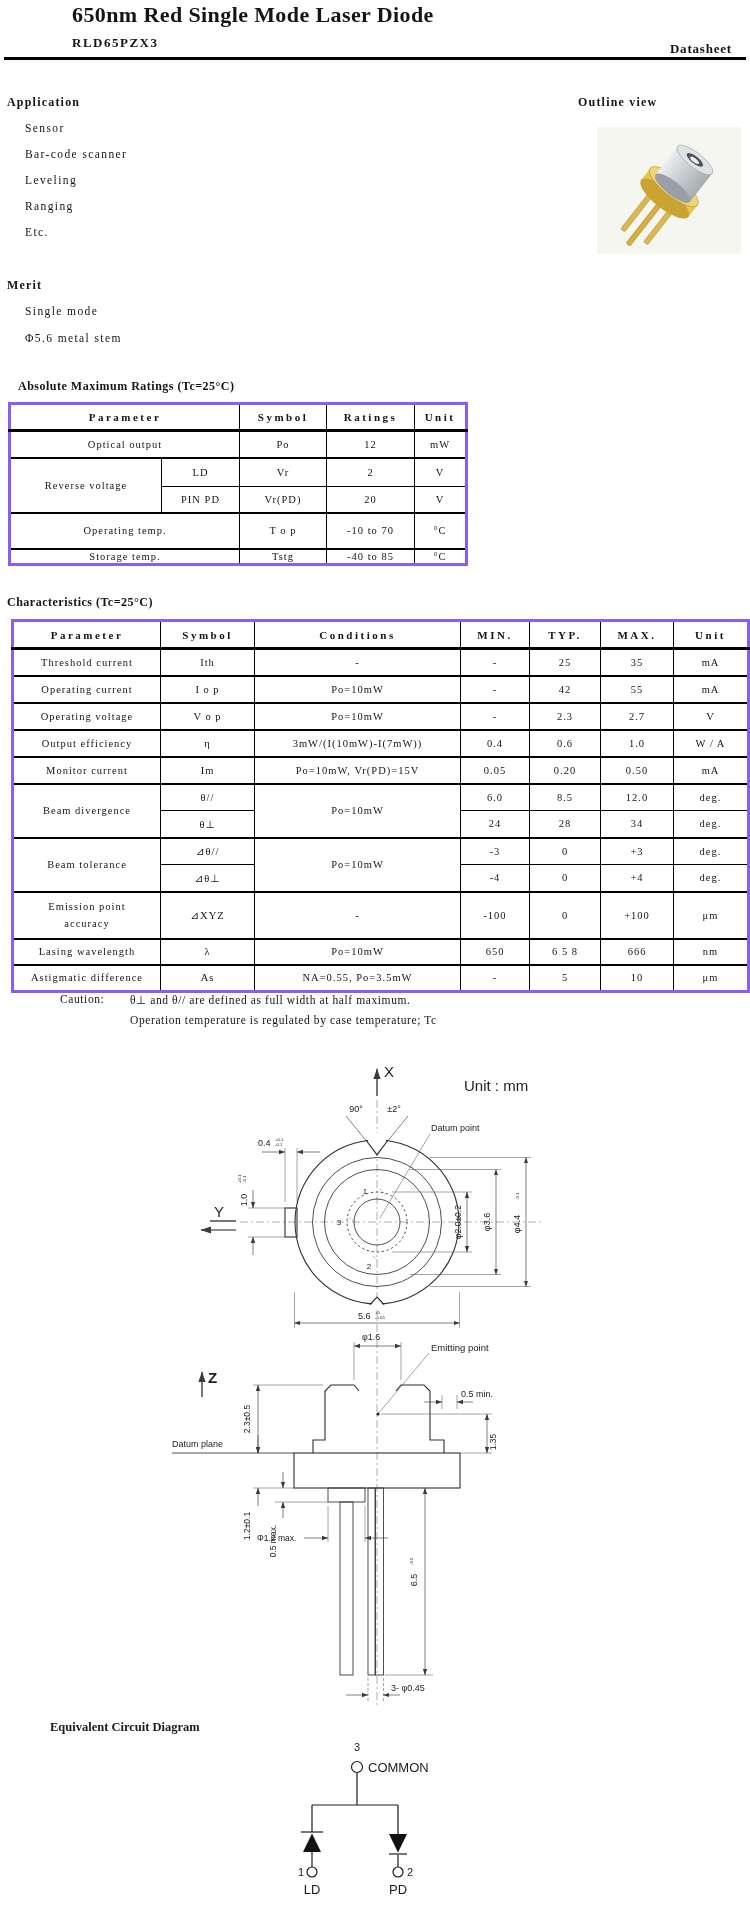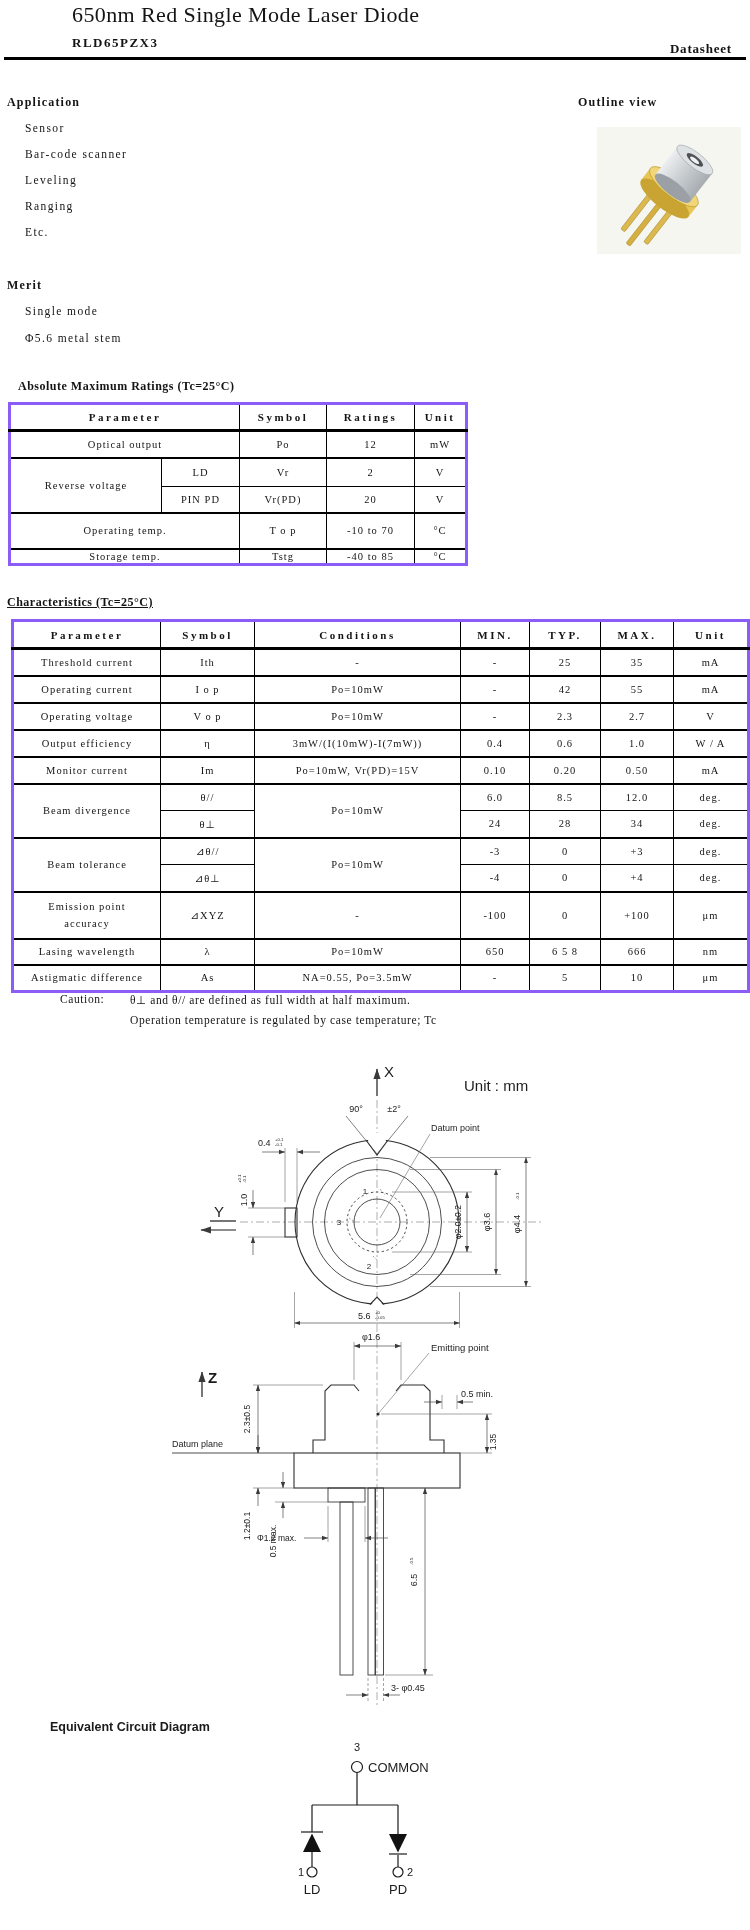--- a/index.html
+++ b/index.html
@@ -1,19 +1,19 @@
 <!DOCTYPE html>
 <html><head>
 <meta charset="utf-8">
 <style>
   html,body { margin:0; padding:0; background:#fff; }
   .page { position:relative; width:750px; height:1930px; background:#ffffff;
           font-family:"Liberation Serif", serif; color:#141414; overflow:hidden; }
   .abs { position:absolute; }
-  .title { font-size:22px; font-weight:normal; letter-spacing:0.4px; }
+  .title { font-size:22px; font-weight:bold; letter-spacing:0.4px; }
   .model { font-size:13px; font-weight:bold; letter-spacing:1.5px; }
   .doctype { font-size:13px; font-weight:bold; letter-spacing:0.8px; }
   .rule { background:#000; }
   .h1 { font-size:12px; font-weight:bold; letter-spacing:1.2px; }
   .li { font-size:11.5px; letter-spacing:1.4px; }
   .caution { font-size:11.5px; letter-spacing:0.6px; }
 
   table { border-collapse:collapse; table-layout:fixed; background:#fff; }
   table.dt { border:3px solid #8b5cf6; }
   table.dt td { border:1px solid #000; border-top-width:2px; border-bottom-width:2px;
@@ -33,21 +33,21 @@
   .t85 { font-size:8.5px; }
   .t8  { font-size:8px; }
   .t4  { font-size:4.3px; }
   .out { stroke:#2f2f2f; stroke-width:1.1; fill:none; }
   .thn { stroke:#3a3a3a; stroke-width:0.9; fill:none; }
   .dim { stroke:#4a4a4a; stroke-width:0.7; fill:none; }
   .ext { stroke:#5a5a5a; stroke-width:0.55; fill:none; }
   .cl  { stroke:#6a6a6a; stroke-width:0.55; stroke-dasharray:8 3 2 3; fill:none; }
   .axis{ stroke:#1c1c1c; stroke-width:1.2; fill:none; }
   .ckt { stroke:#1c1c1c; stroke-width:1.2; fill:none; }
-  .circuit-h { font-family:Liberation Sans, sans-serif; font-size:12.5px; font-weight:bold; color:#1b1b1b; }
+  .circuit-h { font-family:Liberation Serif, serif; font-size:12.5px; font-weight:bold; color:#1b1b1b; }
 </style>
 </head>
 <body>
 
 <div class="page">
 
   <div class="abs title" style="left:72px; top:2px;">650nm Red Single Mode Laser Diode</div>
   <div class="abs model" style="left:72px; top:35px;">RLD65PZX3</div>
   <div class="abs doctype" style="right:18px; top:41px;">Datasheet</div>
   <div class="abs rule" style="left:4px; top:57px; width:742px; height:2.5px;"></div>
@@ -137,21 +137,21 @@
     </tr>
     <tr style="height:16px;">
       <td colspan="2">Storage temp.</td>
       <td>Tstg</td>
       <td>-40 to 85</td>
       <td>°C</td>
     </tr>
   </tbody>
     </table>
 
-  <div class="abs h1" style="left:7px; top:595px; letter-spacing:0.5px;text-decoration:underline;">Characteristics (Tc=25°C)</div>
+  <div class="abs h1" style="left:7px; top:595px; letter-spacing:0.5px;">Characteristics (Tc=25°C)</div>
   <table class="abs dt" style="left:11px; top:619px; width:736px;">
     <colgroup>
         <col style="width:148px">
         <col style="width:94px">
         <col style="width:206px">
         <col style="width:69px">
         <col style="width:71px">
         <col style="width:73px">
         <col style="width:75px">
       </colgroup>
@@ -198,21 +198,21 @@
       <td>3mW/(I(10mW)-I(7mW))</td>
       <td>0.4</td>
       <td>0.6</td>
       <td>1.0</td>
       <td>W / A</td>
     </tr>
     <tr style="height:27px;">
       <td>Monitor current</td>
       <td>Im</td>
       <td>Po=10mW, Vr(PD)=15V</td>
-      <td>0.10</td>
+      <td>0.05</td>
       <td>0.20</td>
       <td>0.50</td>
       <td>mA</td>
     </tr>
     <tr style="height:27px;">
       <td rowspan="2">Beam divergence</td>
       <td class="thin-b">θ//</td>
       <td rowspan="2">Po=10mW</td>
       <td class="thin-b">6.0</td>
       <td class="thin-b">8.5</td>

